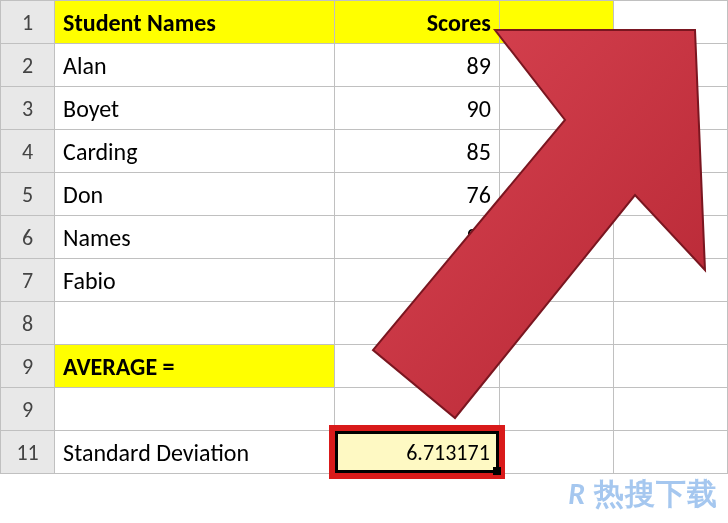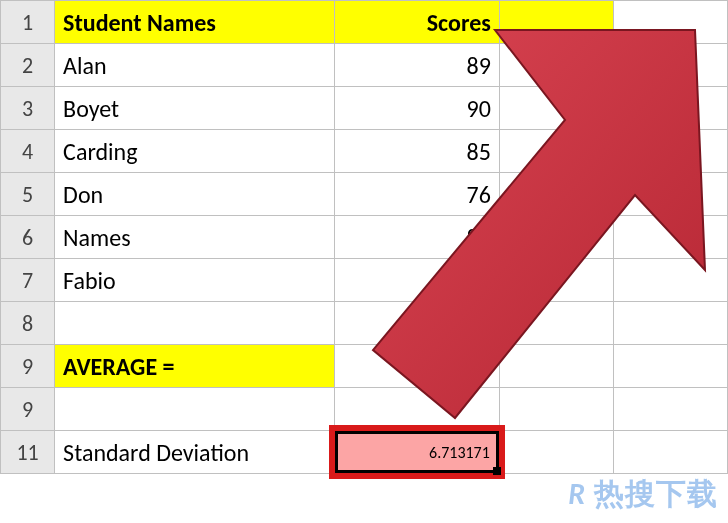--- a/index.html
+++ b/index.html
@@ -53,26 +53,26 @@
   .sel-outer {
     position: absolute;
     inset: -6px;
     border: 6px solid #d91a1a;
     z-index: 3;
   }
   .sel-inner {
     position: absolute;
     inset: 0px;
     border: 3px solid #000;
-    background: #fca5a5;
+    background: #fef9c3;
     display: flex;
     align-items: center;
     justify-content: flex-end;
     padding: 0 6px;
-    font-size: 16px;
+    font-size: 22px;
     z-index: 4;
   }
   .fill-handle {
     position: absolute;
     right: -2px;
     bottom: -2px;
     width: 8px;
     height: 8px;
     background: #000;
     z-index: 5;

